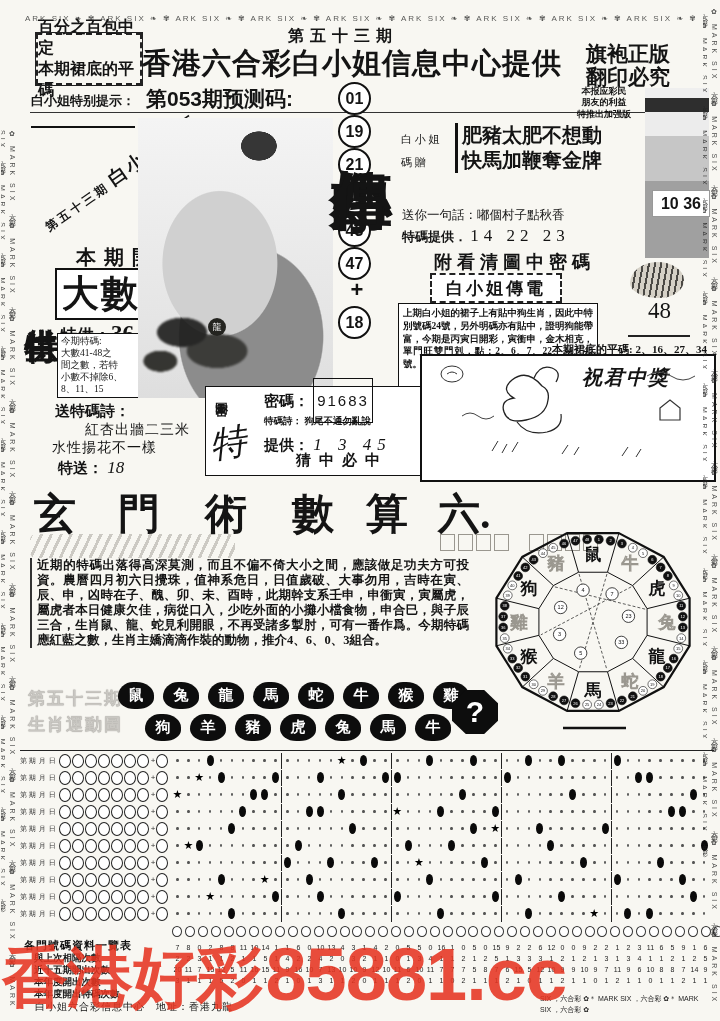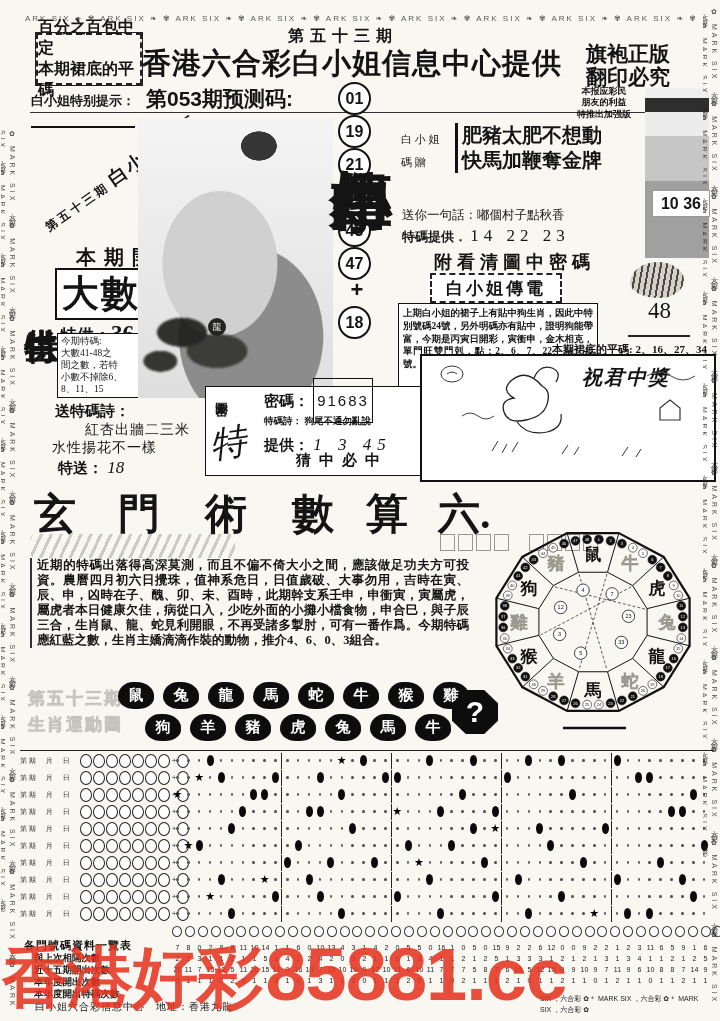--- a/index.html
+++ b/index.html
@@ -13,21 +13,21 @@
   .pnum{display:inline-flex;width:29px;height:29px;border:2px solid #111;border-radius:50%;
         align-items:center;justify-content:center;font-size:16px;font-weight:bold;margin-right:5px;background:#fff;}
   .pplus{display:inline-block;font-size:22px;font-weight:bold;margin:0 5px;transform:translateY(-3px);}
   
   .badge{display:inline-flex;width:36px;height:27px;background:#0d0d0d;color:#fff;font-weight:bold;
          font-size:15px;align-items:center;justify-content:center;margin-right:9px;
          border-radius:46% 54% 50% 50%/60% 55% 45% 50%;}
   
   .grow{display:flex;height:17px;align-items:center;}
   .glab{width:152px;display:flex;align-items:center;font-size:7px;color:#333;white-space:nowrap;}
-  .glab .t{margin-right:10px;}
+  .glab .t{margin-right:3px;}
   .gcirc{display:inline-block;width:10px;height:12px;border:1px solid #222;border-radius:50%;
          margin-right:1px;background:#fff;flex:none;}
   .gplus{font-size:8px;margin:0 1px;}
   .gdots{display:flex;}
   .gcell{width:10.9px;height:16px;display:flex;align-items:center;justify-content:center;flex:none;}
   .gsep{border-right:1.5px solid #222;}
   .dot-s{width:2.5px;height:3.5px;background:#555;border-radius:50%;}
   .dot-b{width:7px;height:11px;background:#0a0a0a;border-radius:50%;}
   .star{font-size:11px;line-height:1;color:#000;}
   .hcirc{width:8px;height:9px;border:1px solid #333;border-radius:50%;margin-right:2.9px;background:#fff;flex:none;}

